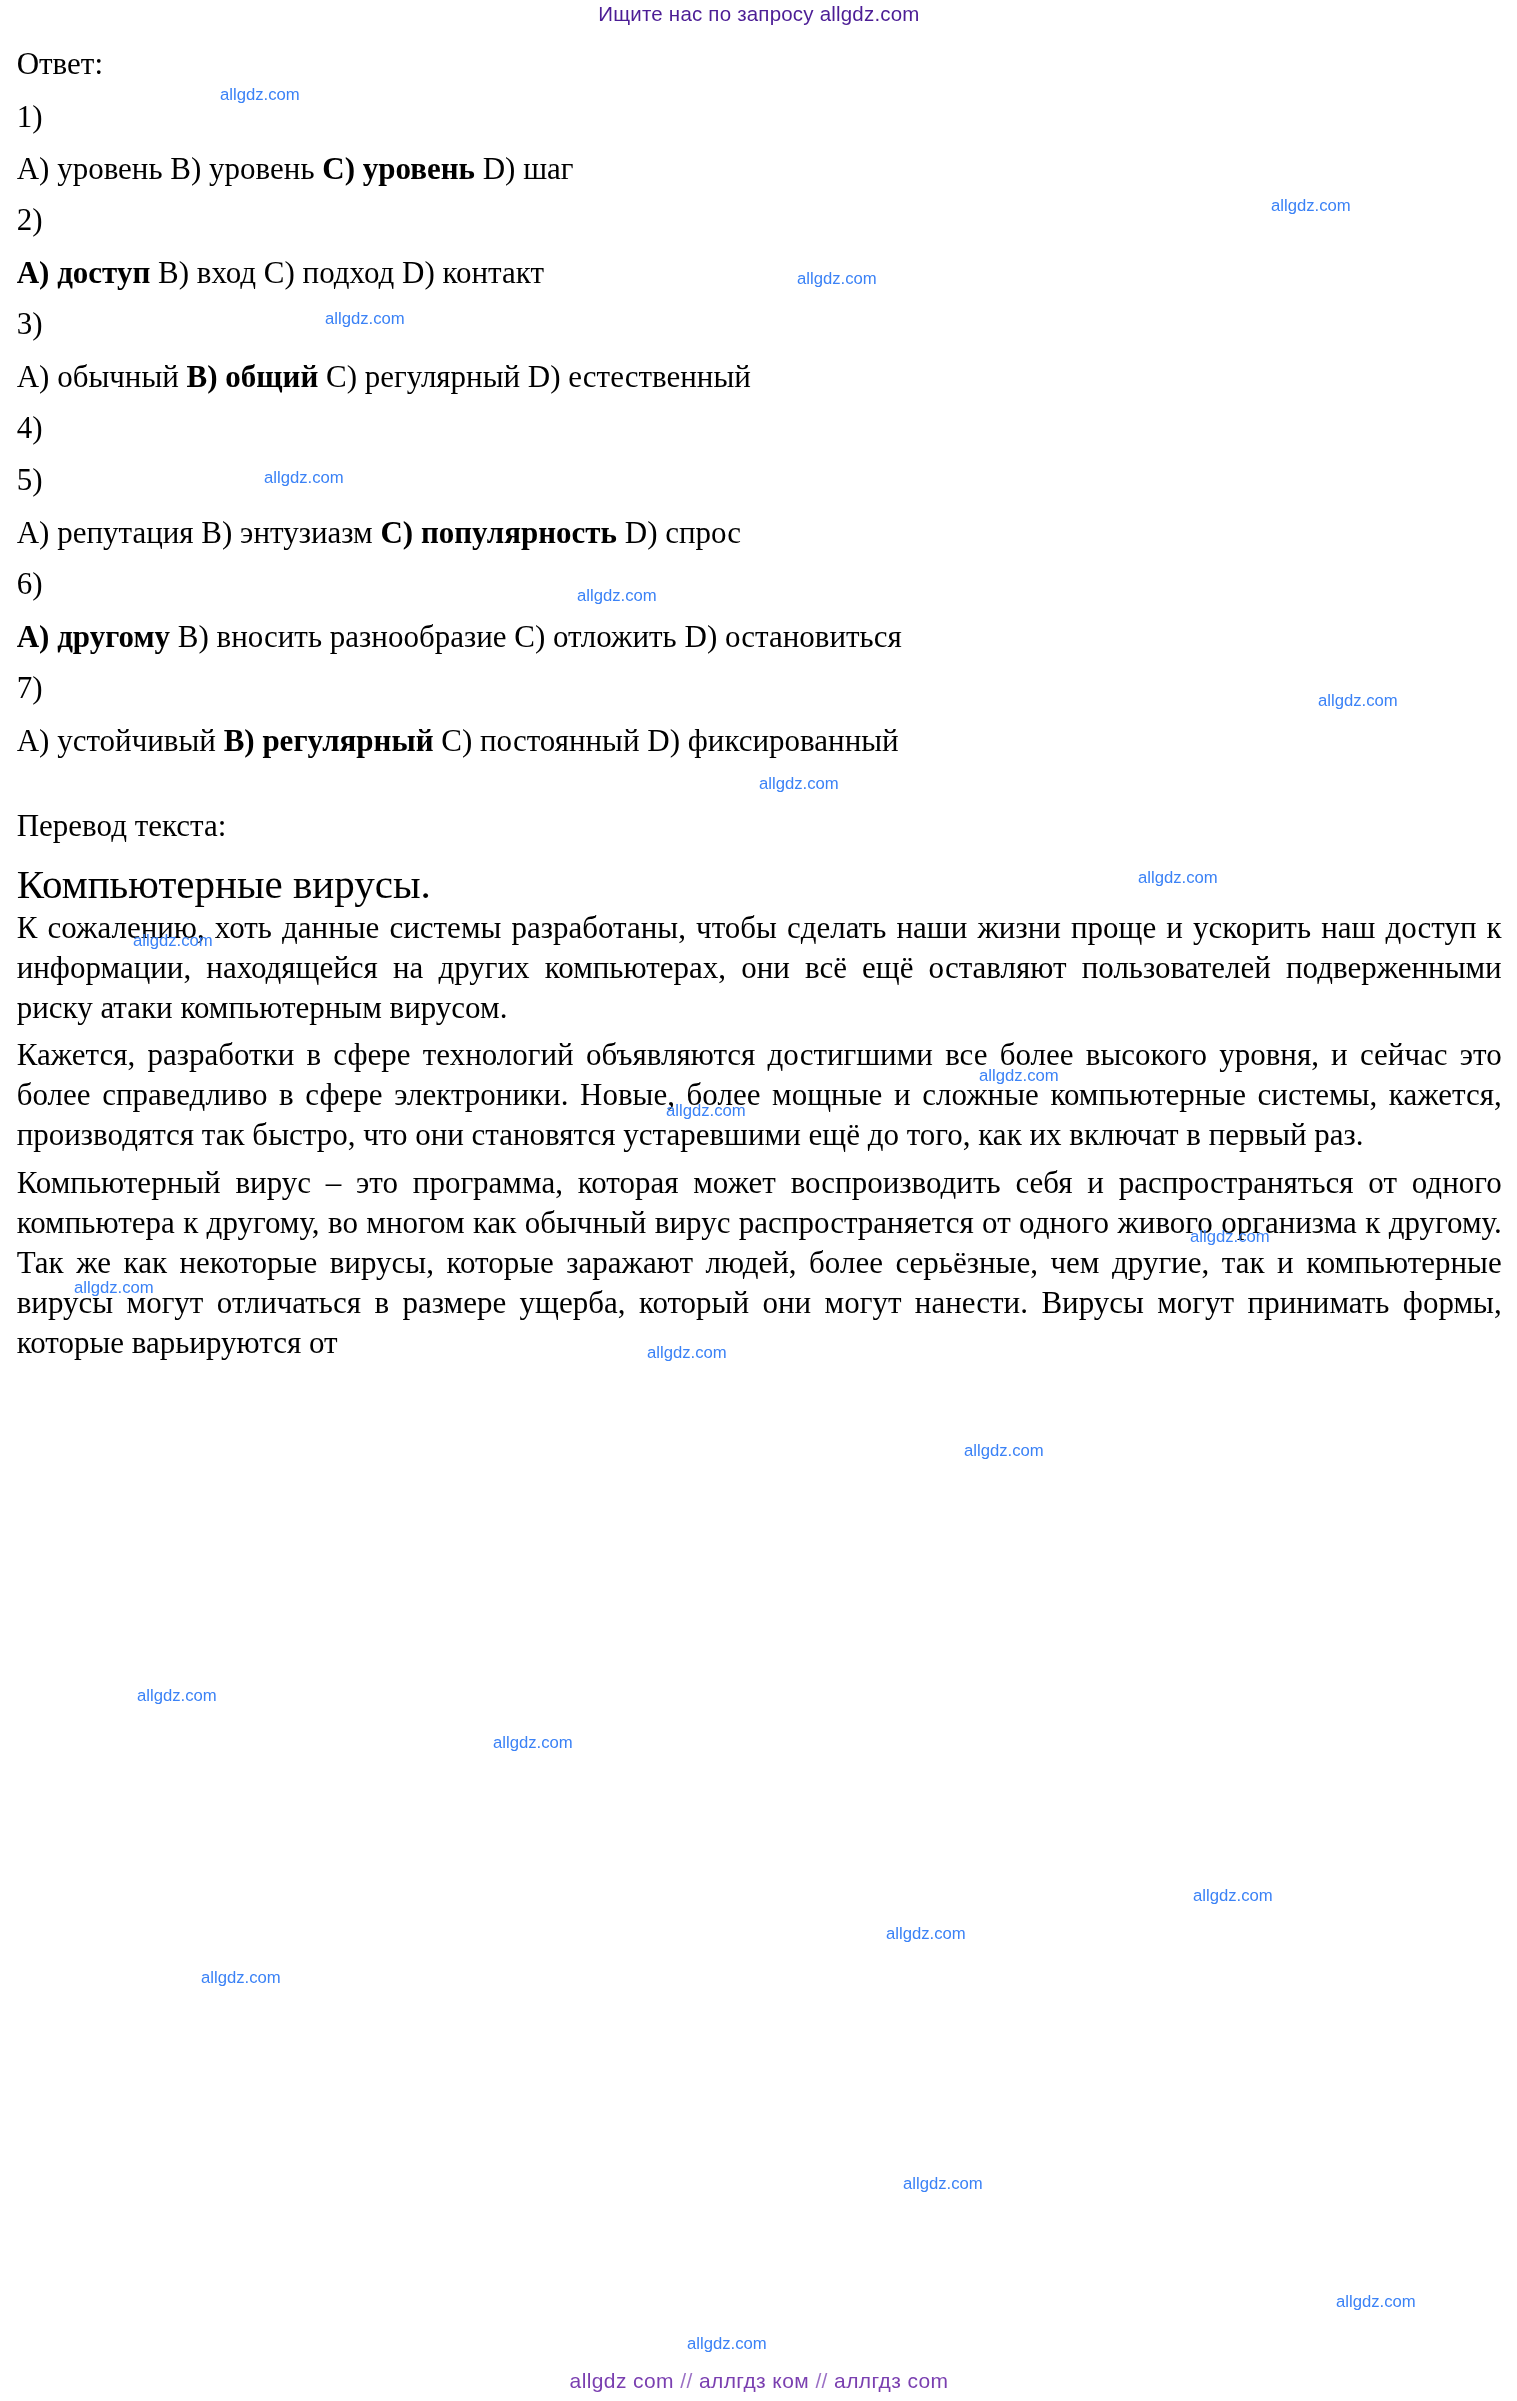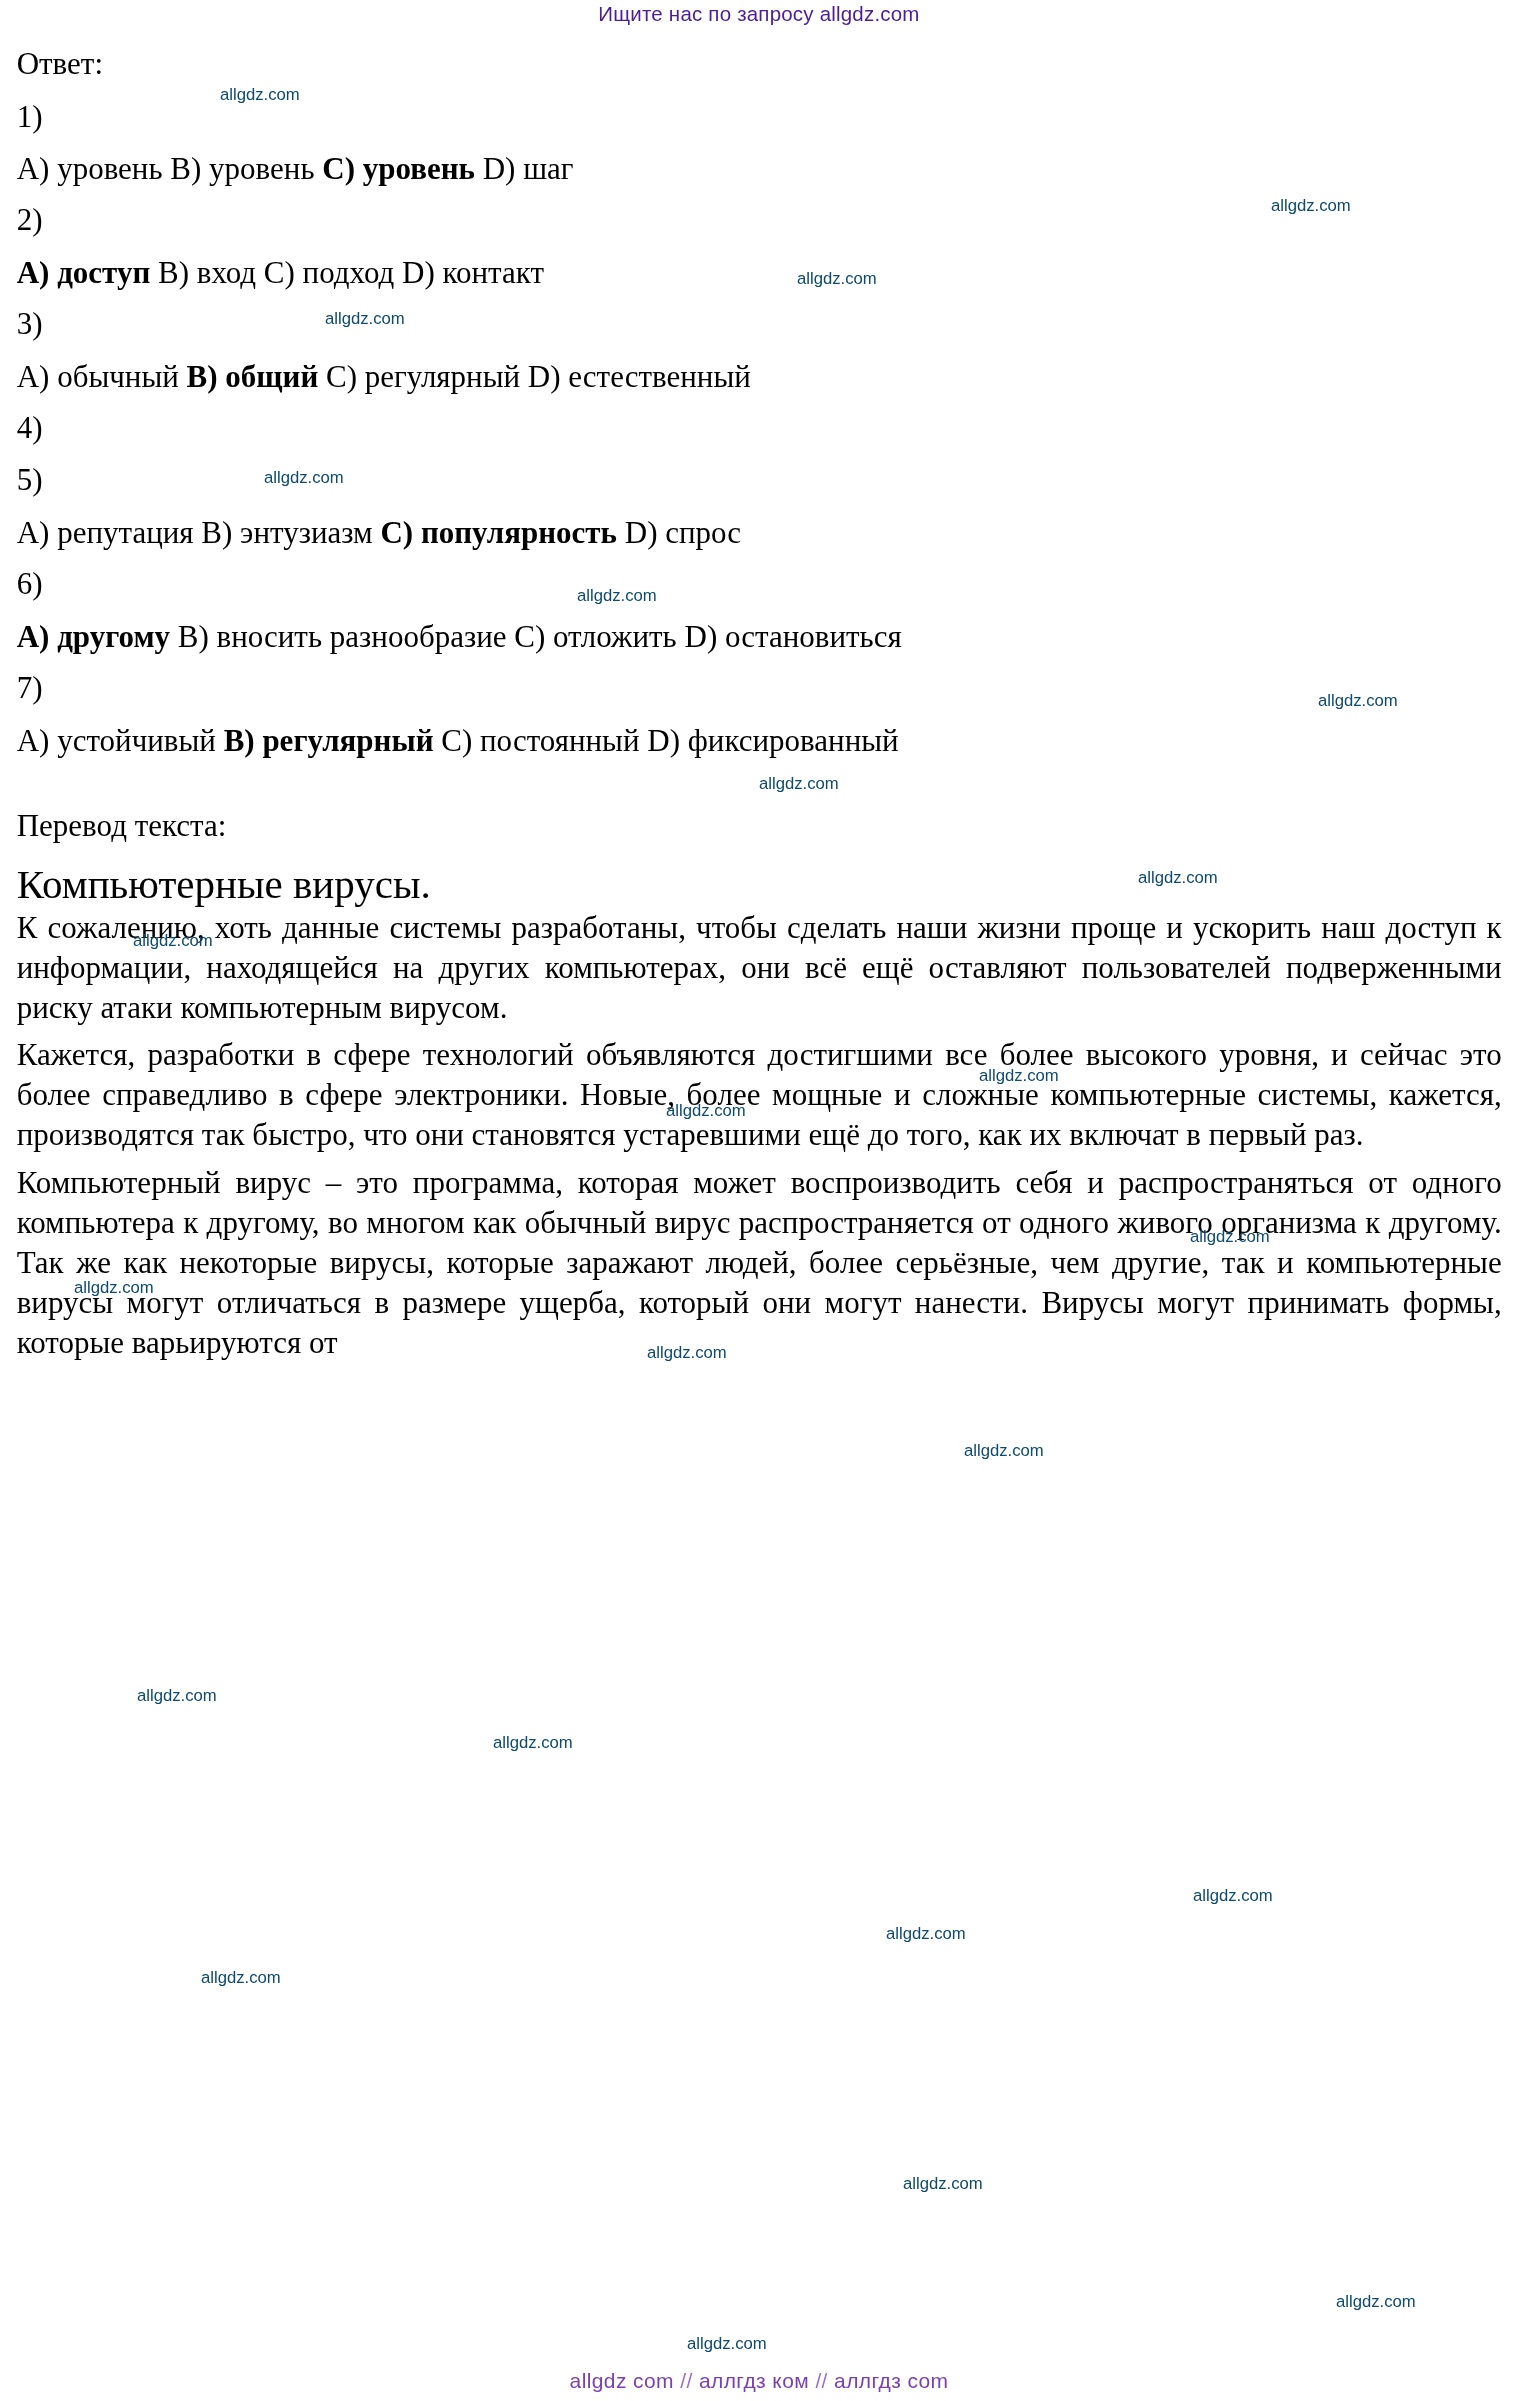--- a/index.html
+++ b/index.html
@@ -68,21 +68,21 @@
     font-size: 31px;
     line-height: 40px;
     margin: 0 0 7.6px 0;
     text-align: justify;
     text-justify: inter-word;
   }
   .wm {
     position: absolute;
     font-family: "Liberation Sans", sans-serif;
     font-size: 16.7px;
-    color: #0c4a6e;
+    color: #3b82f6;
     white-space: nowrap;
     pointer-events: none;
   }
   .footer {
     position: absolute;
     left: 0;
     bottom: 8px;
     width: 1518px;
     text-align: center;
     font-family: "Liberation Sans", sans-serif;

